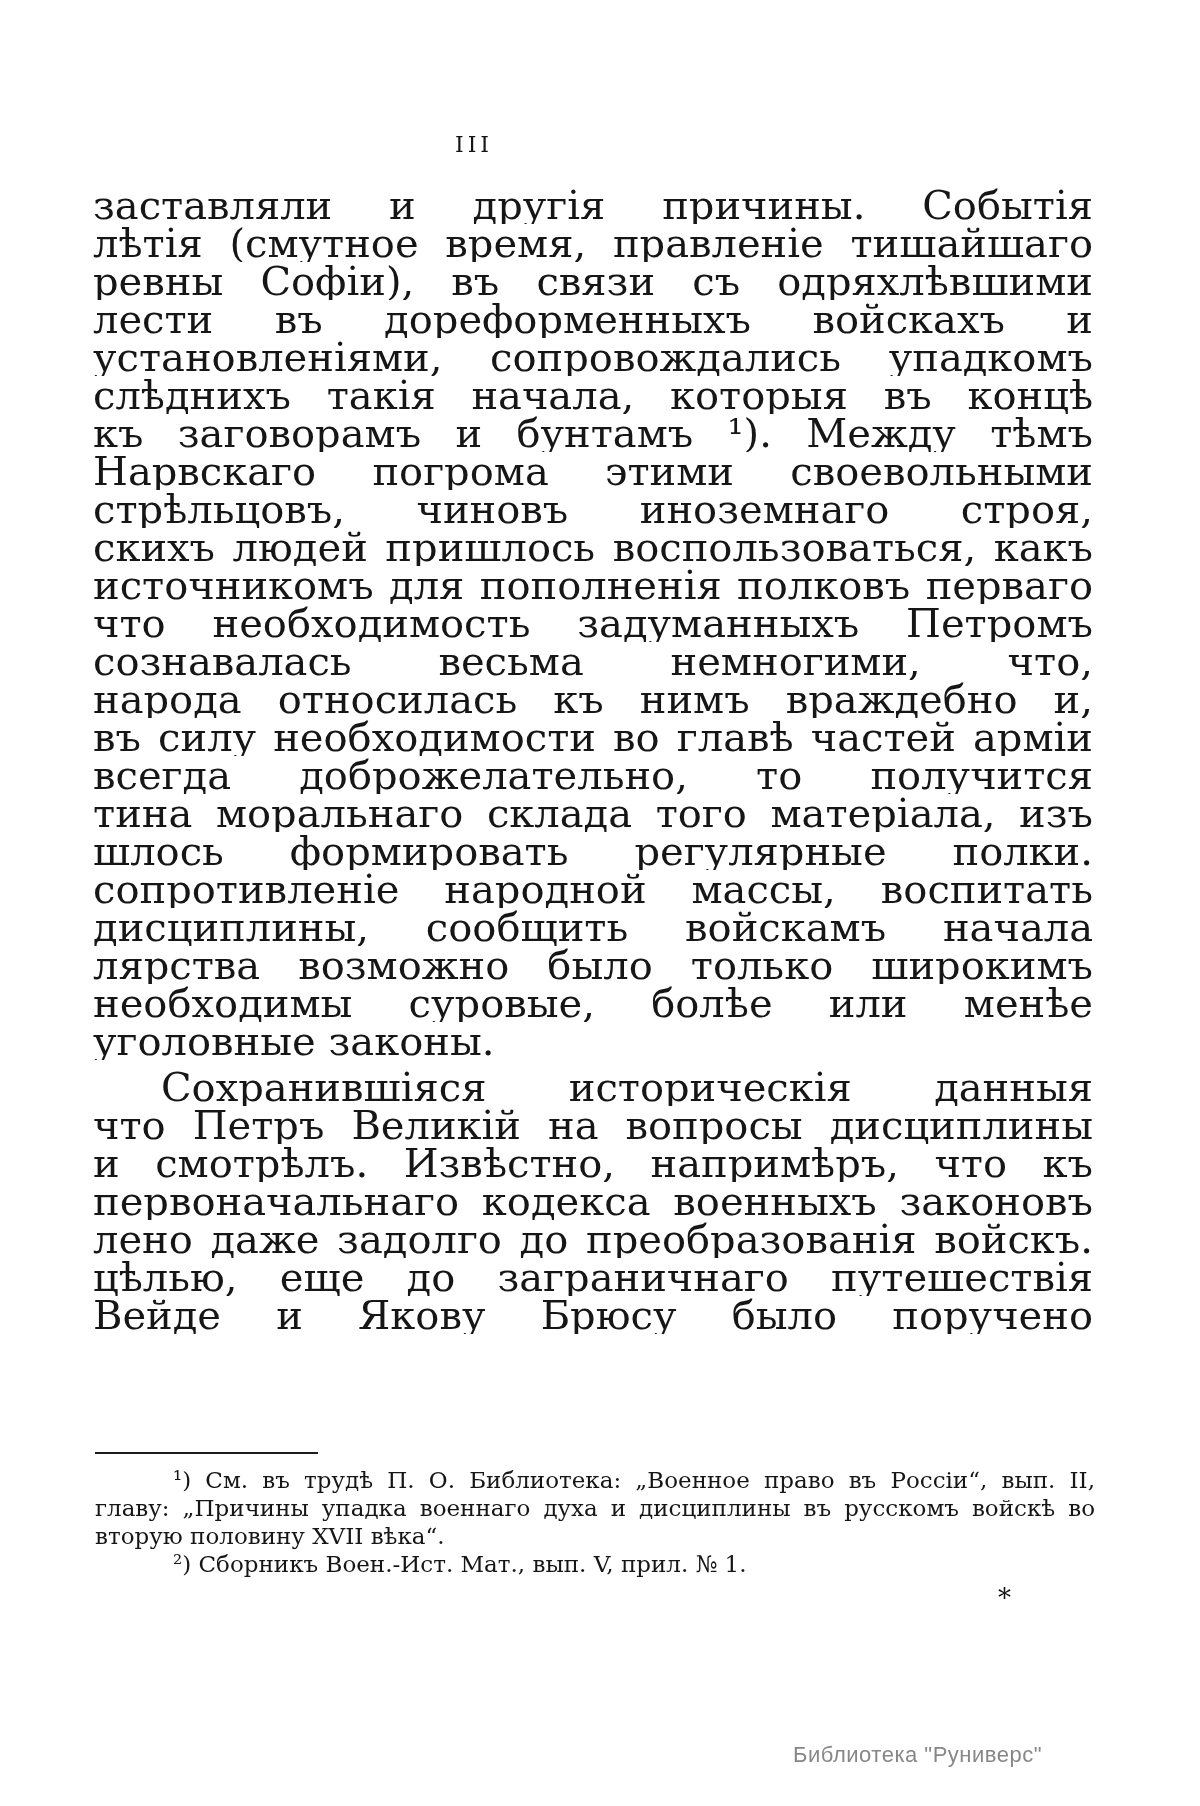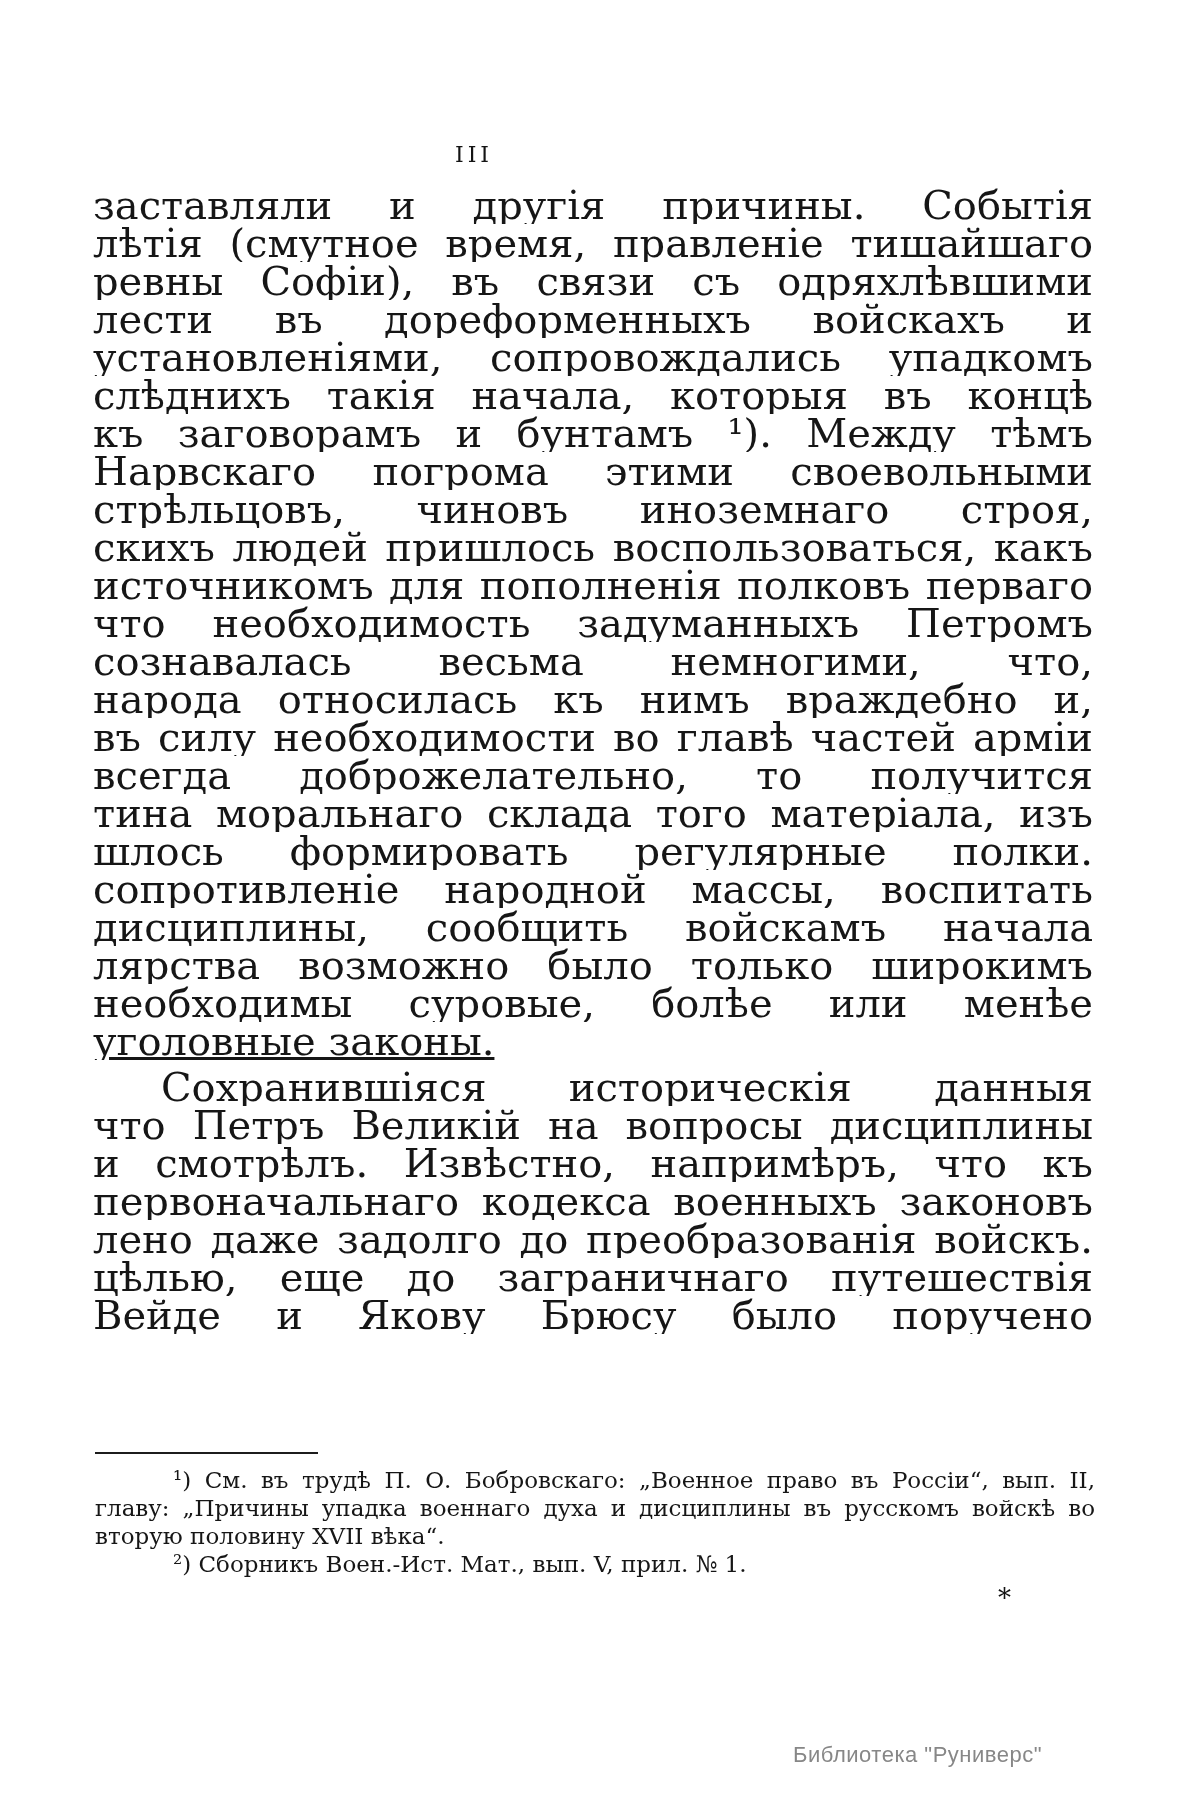--- a/index.html
+++ b/index.html
@@ -5,38 +5,38 @@
   html,body { margin:0; padding:0; background:#ffffff; }
   .page {
     position:relative;
     width:1200px; height:1806px;
     background:#ffffff;
     font-family:"DejaVu Serif","DejaVu Sans",serif;
     color:#161616;
     overflow:hidden;
   }
   .pagenum {
-    position:absolute; top:142px; left:0; width:948px;
+    position:absolute; top:132px; left:0; width:948px;
     text-align:center;
     font-size:22px; letter-spacing:4px;
     color:#141414;
   }
   .body-text {
     position:absolute; left:93px; top:186px; width:1000px;
     font-size:40px; line-height:38px;
   }
   .para { margin:0; padding:0; }
   .para + .para { margin-top:8px; }
   .line {
     text-align:justify;
     text-align-last:justify;
     height:38px; overflow:hidden;
     white-space:normal;
   }
-  .line.lastline { text-align-last:left;text-decoration:underline; }
+  .line.lastline { text-align-last:left; }
   .line.firstindent { text-indent:68px; }
   .fnrule {
     position:absolute; left:95px; top:1452px;
     width:223px; height:2px; background:#1c1c1c;
   }
   .footnotes {
     position:absolute; left:95px; top:1466px; width:1000px;
     font-size:23px; line-height:28px;
   }
   .fnline {
@@ -96,21 +96,21 @@
         <div class="line">первоначальнаго кодекса военныхъ законовъ было приступ-</div>
         <div class="line">лено даже задолго до преобразованія войскъ. Съ этою</div>
         <div class="line">цѣлью, еще до заграничнаго путешествія царя, Адаму</div>
         <div class="line">Вейде и Якову Брюсу было поручено составить описаніе</div>
       </div>
     </div>
 
   <div class="fnrule"></div>
 
   <div class="footnotes">
-      <div class="fnline fnindent">¹) См. въ трудѣ П. О. Бобровскаго: „Военное право въ Россіи“, вып. II,</div>
+      <div class="fnline fnindent">¹) См. въ трудѣ П. О. Библиотека: „Военное право въ Россіи“, вып. II,</div>
       <div class="fnline">главу: „Причины упадка военнаго духа и дисциплины въ русскомъ войскѣ во</div>
       <div class="fnline lastline">вторую половину XVII вѣка“.</div>
       <div class="fnline lastline fnindent">²) Сборникъ Воен.-Ист. Мат., вып. V, прил. № 1.</div>
     </div>
 
   <div class="star">*</div>
 
   <div class="watermark">Библиотека "Руниверс"</div>
 
 </div>

